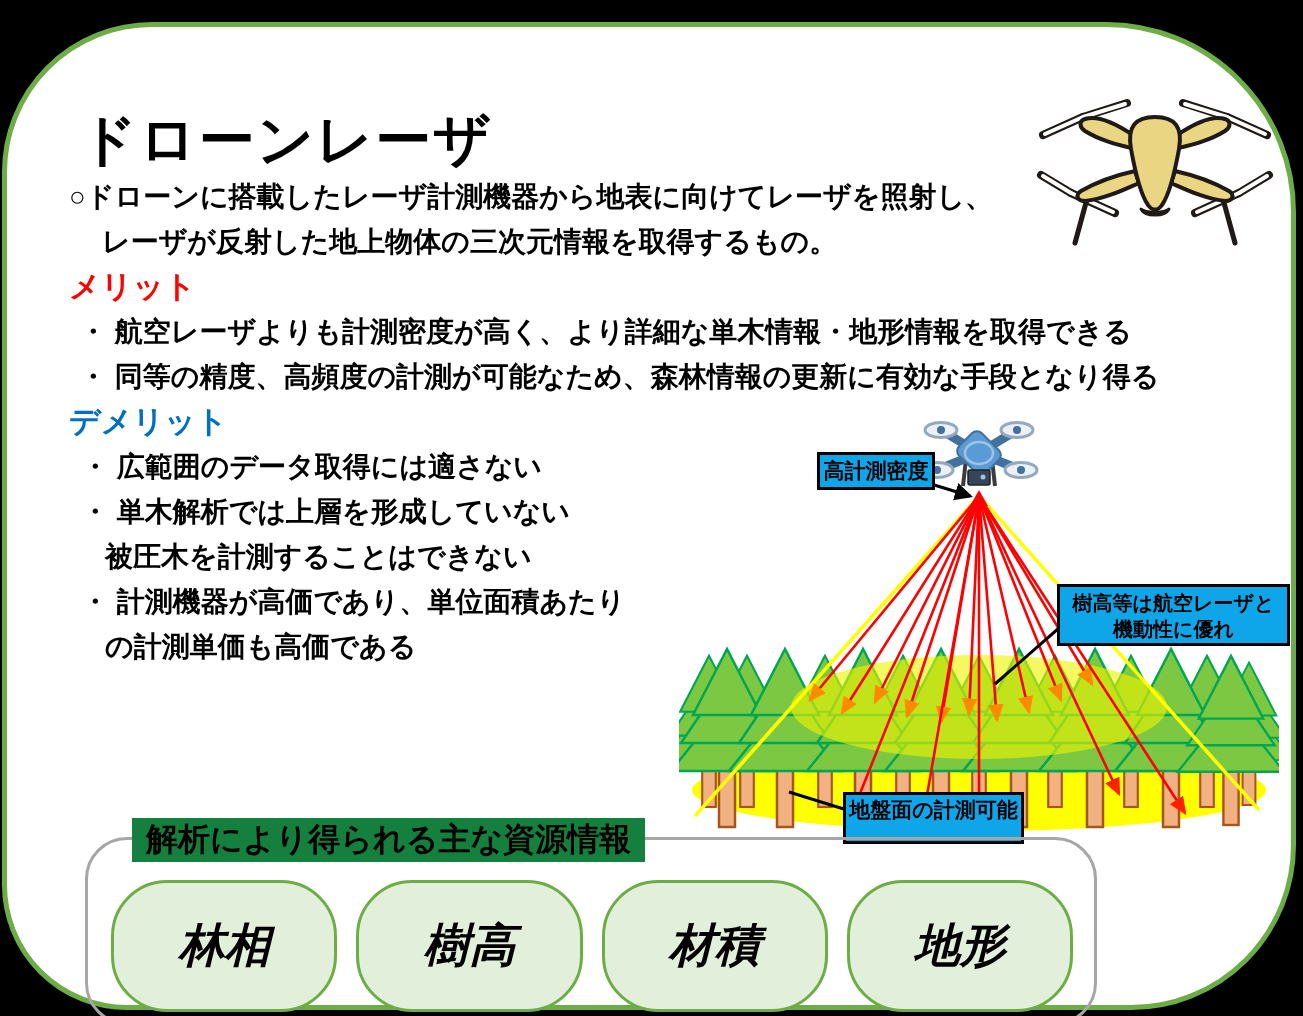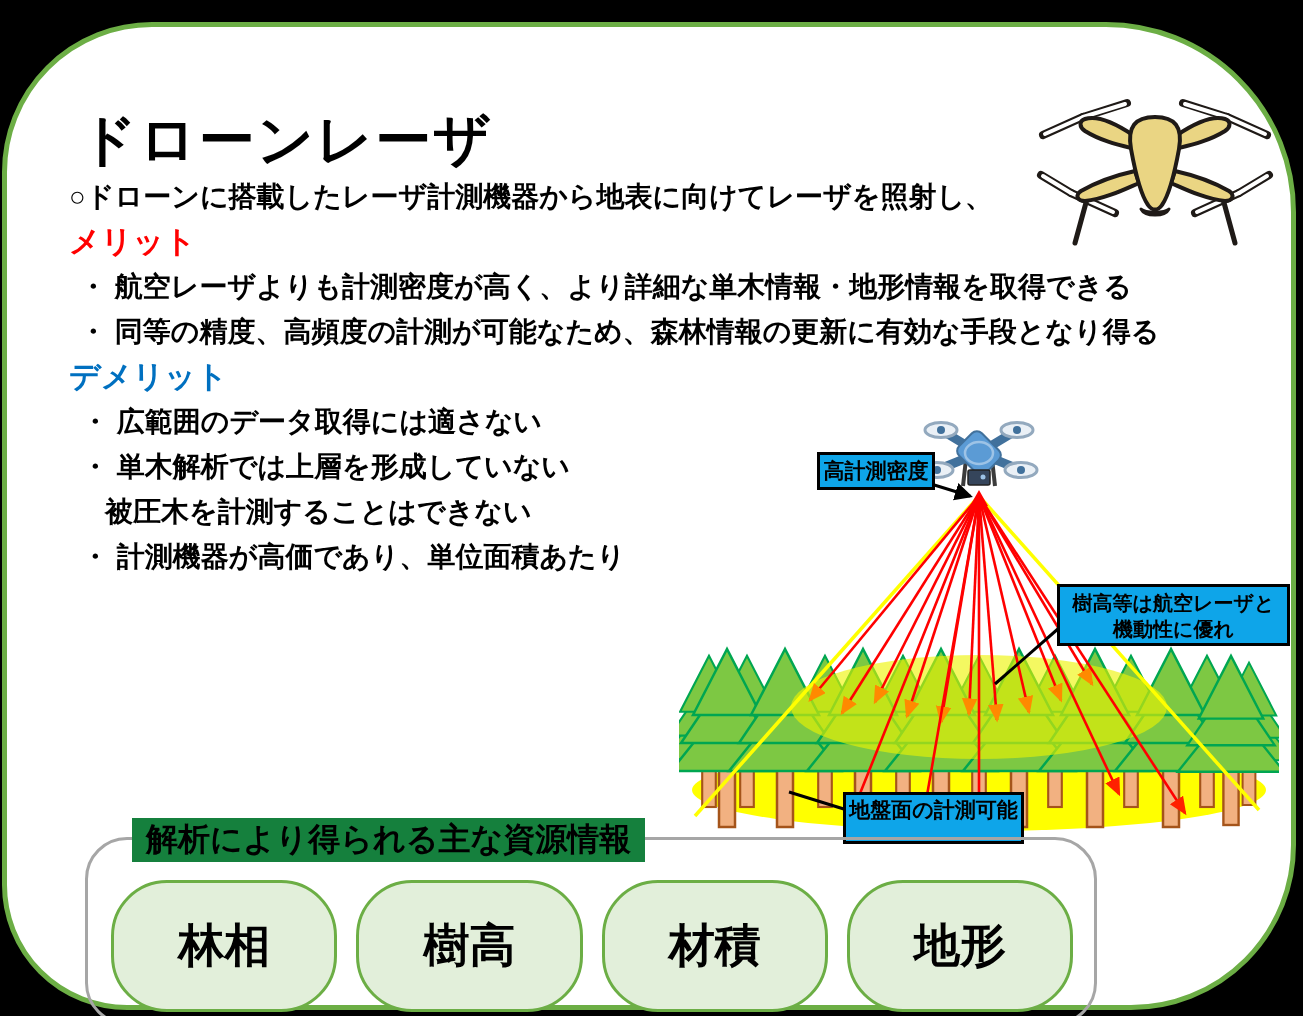--- a/index.html
+++ b/index.html
@@ -53,21 +53,21 @@
     position:absolute;left:44px;top:-22px;background:#15803d;
     padding:0 14px;font-size:32px;font-weight:bold;color:#000;white-space:nowrap;
   }
   .pill-row{
     position:absolute;left:23px;top:40px;width:962px;height:132px;
     display:flex;gap:19px;
   }
   .pill{
     flex:1;background:#E2EFDA;border:3px solid #6CAE45;border-radius:56px;
     display:flex;align-items:center;justify-content:center;
-    font-size:46px;font-weight:bold;color:#000;
+    font-size:46px;font-weight:bold;color:#000;font-style:italic;
   }
 </style>
 </head>
 <body>
 
 <div class="page">
 
   <h1 class="title">ドローンレーザ</h1>
 
   <div class="drone-art">
@@ -105,28 +105,30 @@
           <path d="M140,88 C158,92 180,100 194,108 C200,112 198,118 190,118 C170,116 150,106 136,100 Z"></path>
           <path d="M120,34 C140,34 148,44 144,66 C140,88 134,112 127,122 C123,128 117,128 113,122 C106,112 100,88 96,66 C92,44 100,34 120,34 Z"></path>
           <path d="M106,126 C110,134 130,134 134,126 C130,130 110,130 106,126 Z" stroke-width="3"></path>
         </g>
       </g>
     </svg>
   </div>
 
   <div class="textblock">
     <div class="tline">○ドローンに搭載したレーザ計測機器から地表に向けてレーザを照射し、</div>
+    <div class="tline ind1">レーザが反射した地上物体の三次元情報を取得するもの。</div>
     <div class="tline heading merit">メリット</div>
     <div class="tline ind2">・ 航空レーザよりも計測密度が高く、より詳細な単木情報・地形情報を取得できる</div>
     <div class="tline ind2">・ 同等の精度、高頻度の計測が可能なため、森林情報の更新に有効な手段となり得る</div>
     <div class="tline heading demerit">デメリット</div>
     <div class="tline ind3">・ 広範囲のデータ取得には適さない</div>
     <div class="tline ind3">・ 単木解析では上層を形成していない</div>
     <div class="tline ind4">被圧木を計測することはできない</div>
     <div class="tline ind3">・ 計測機器が高価であり、単位面積あたり</div>
+    <div class="tline ind4">の計測単価も高価である</div>
   </div>
 
   <div class="diagram">
     <svg width="600" height="428" viewBox="0 0 600 428">
       <defs>
         <g id="tree">
           <rect x="-8" y="-78" width="16" height="78" fill="#F2B181" stroke="#A5541A" stroke-width="2.5"></rect>
           <polygon points="0,-126 -56,-56 56,-56" fill="#7DC843" stroke="#00A651" stroke-width="2.5"></polygon>
           <polygon points="0,-152 -46,-84 46,-84" fill="#7DC843" stroke="#00A651" stroke-width="2.5"></polygon>
           <polygon points="0,-178 -34,-112 34,-112" fill="#7DC843" stroke="#00A651" stroke-width="2.5"></polygon>

